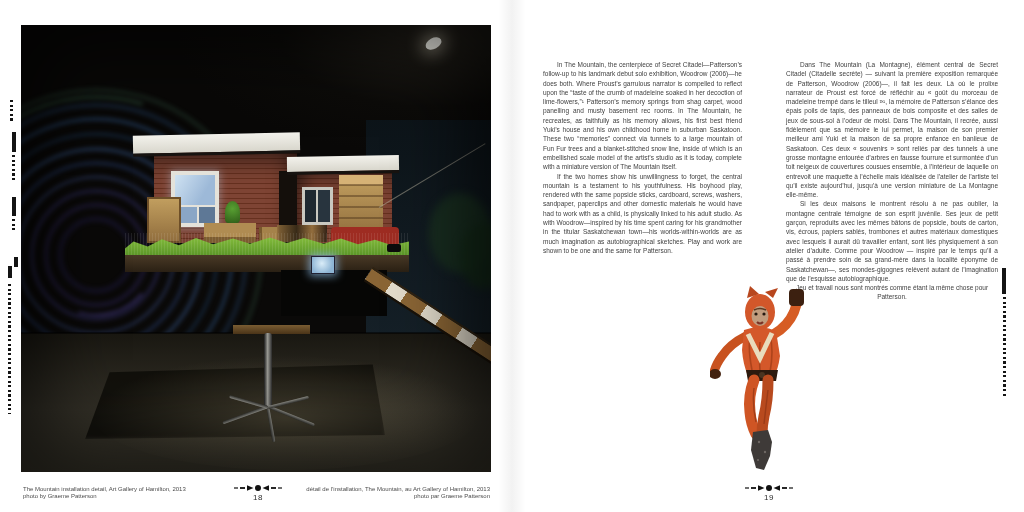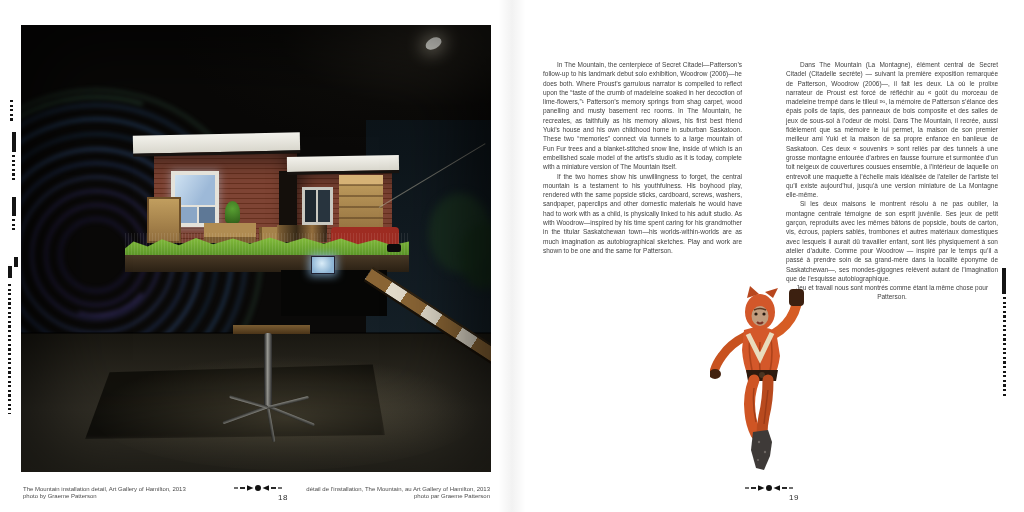--- a/index.html
+++ b/index.html
@@ -90,21 +90,21 @@
   .cable{left:358px;top:182px;width:124px;height:1px;background:rgba(175,170,152,.55);
      transform:rotate(-31deg);transform-origin:left center;}
   .cam{left:366px;top:219px;width:14px;height:8px;background:#0c0c0c;border-radius:2px;}
   .vignette{left:0;top:0;width:470px;height:447px;
      box-shadow:inset 0 0 70px 28px rgba(0,0,0,.6);}
 
   
   .caption{position:absolute;font-size:6px;line-height:7.4px;color:#4c4c4c;}
   .cap-en{left:23px;top:486px;width:220px;}
   .cap-fr{left:300px;top:486px;width:190px;text-align:right;}
-  .folio{position:absolute;width:60px;text-align:right;}
+  .folio{position:absolute;width:60px;text-align:center;}
   .folio .num{font-size:8px;color:#2c2c2c;letter-spacing:.5px;margin-top:1px;}
   .folio svg{display:block;margin:0 auto;}
 
   
   .col{position:absolute;top:60px;font-size:6.5px;line-height:9.3px;text-align:justify;color:#3e3e3e;}
   .col p{margin:0;text-indent:14px;}
   .col p.centered{text-align:center;text-indent:0;}
   .col-en{left:543px;width:199px;}
   .col-fr{left:786px;width:212px;}
   .figure-svg{position:absolute;left:710px;top:284px;}

